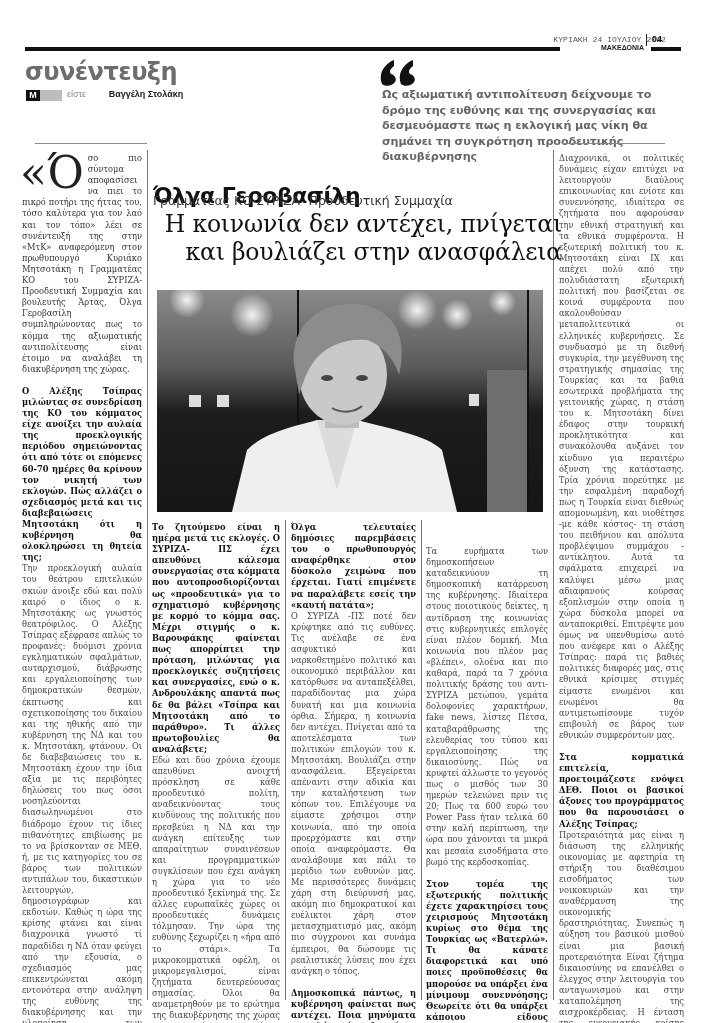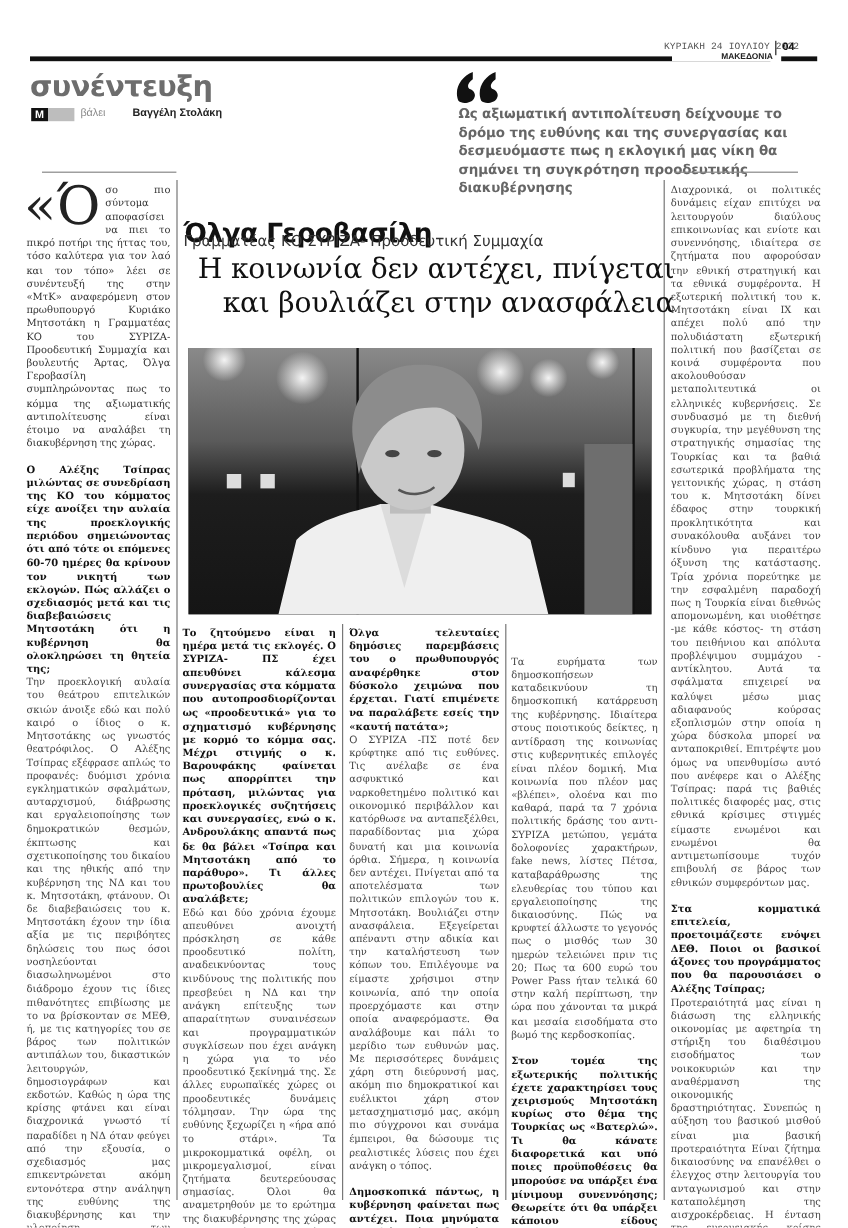--- a/index.html
+++ b/index.html
@@ -53,21 +53,21 @@
 <div class="abs pagesep"></div>
 <div class="abs pageno">04</div>
 <div class="abs topbar"></div>
 <div class="abs topbar2"></div>
 <div class="abs paper">ΜΑΚΕΔΟΝΙΑ</div>
 
 <div class="abs section">συνέντευξη</div>
 <div class="abs logo-box">M</div>
 <div class="abs logo-bar"></div>
 <div class="abs byline">
-  <span>βάλει</span>
+  <span>είστε</span>
   <b>Βαγγέλη Στολάκη</b>
 </div>
 
 <svg class="abs quote-mark" width="38" height="26" viewBox="0 0 38 26">
   <path d="M2 24 C-2 14 4 4 14 0 L14 6 C10 9 9 12 11 14 C15 15 17 19 15 22 C13 26 5 27 2 24Z" fill="#111"></path>
   <path d="M21 24 C17 14 23 4 33 0 L33 6 C29 9 28 12 30 14 C34 15 36 19 34 22 C32 26 24 27 21 24Z" fill="#111"></path>
 </svg>
 <div class="abs pullquote">Ως αξιωματική αντιπολίτευση δείχνουμε το δρόμο της ευθύνης και της συνεργασίας και δεσμευόμαστε πως η εκλογική μας νίκη θα σημάνει τη συγκρότηση προοδευτικής διακυβέρνησης</div>
 
 <div class="abs rule-top-left"></div>

